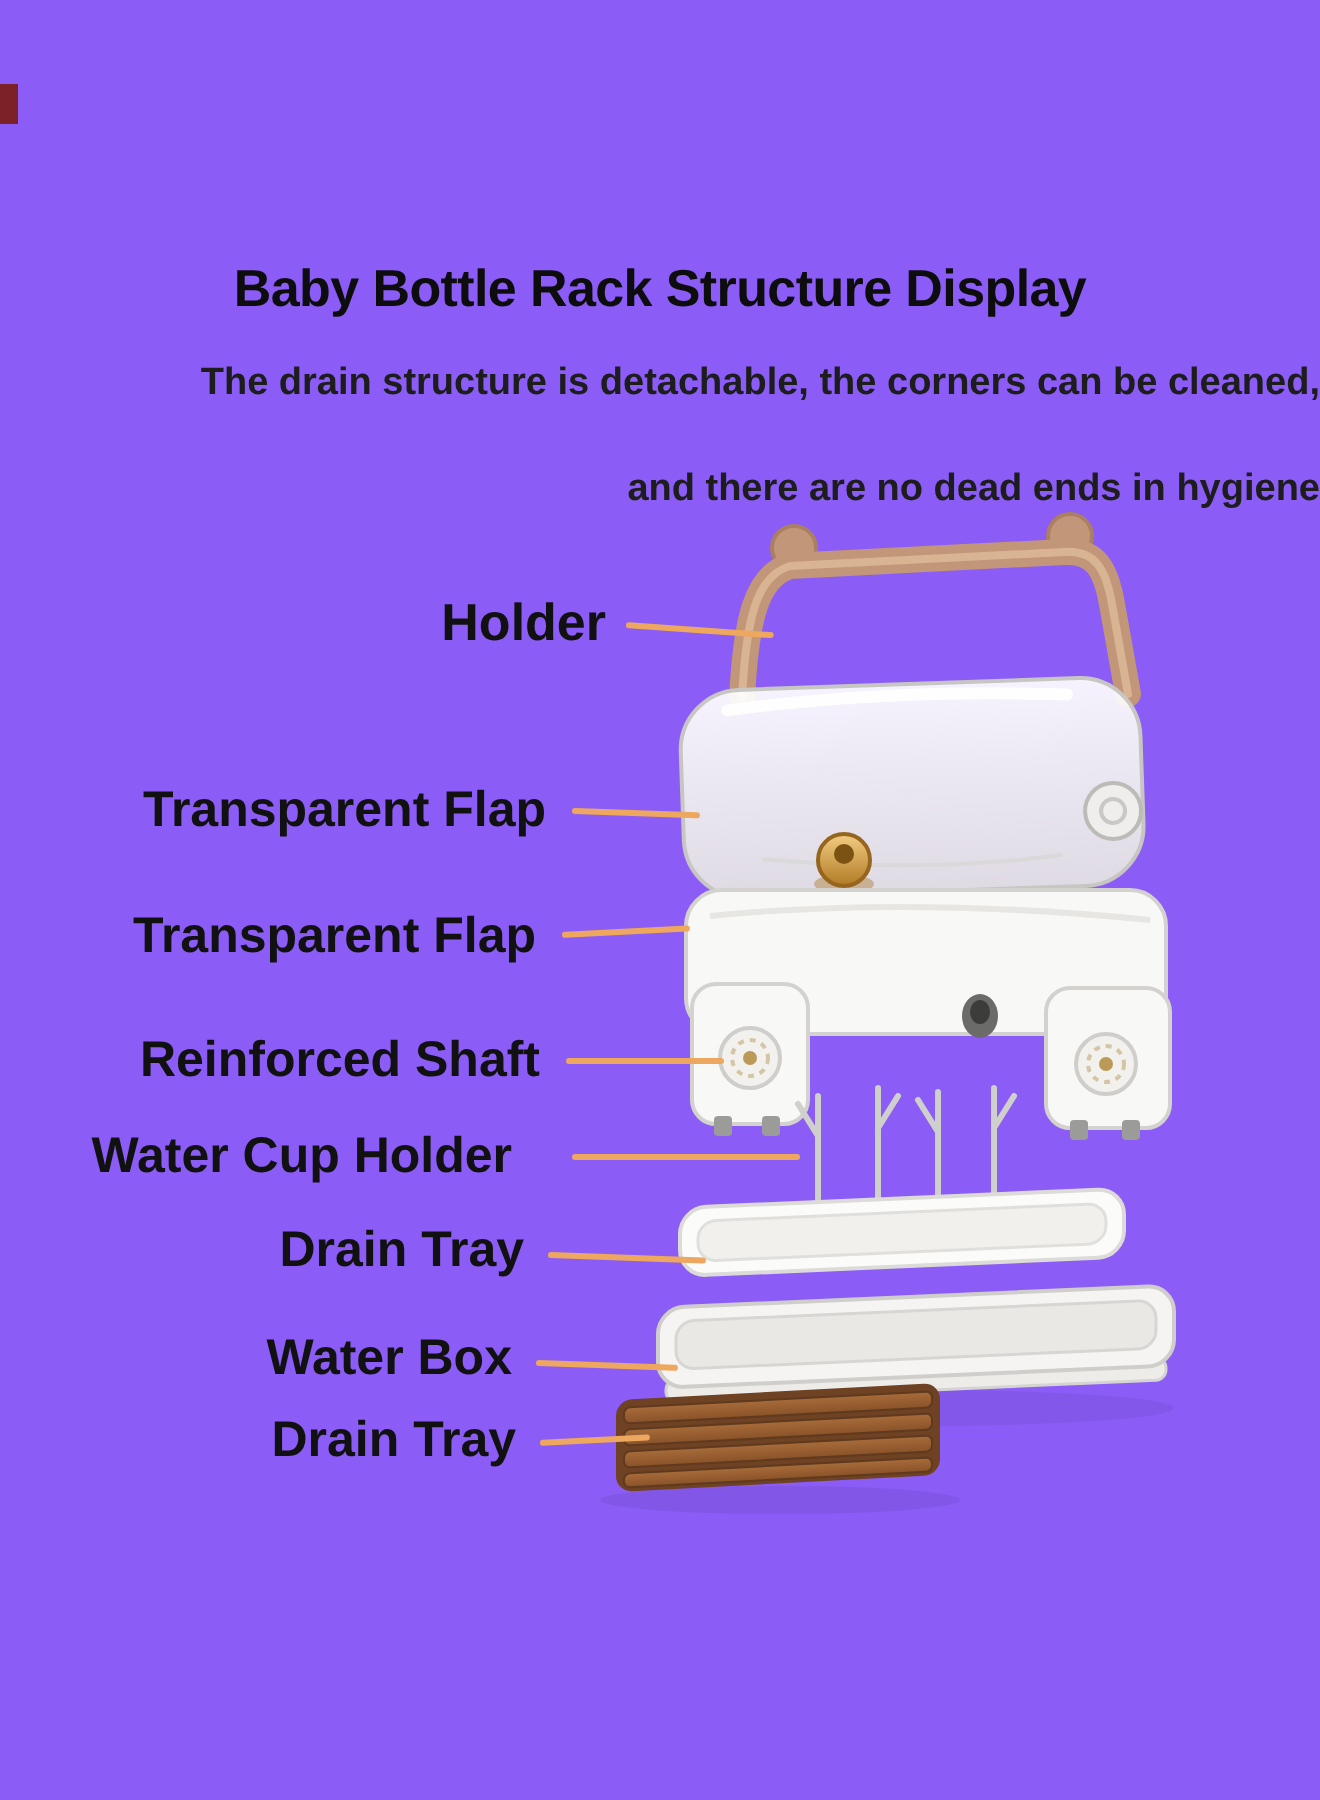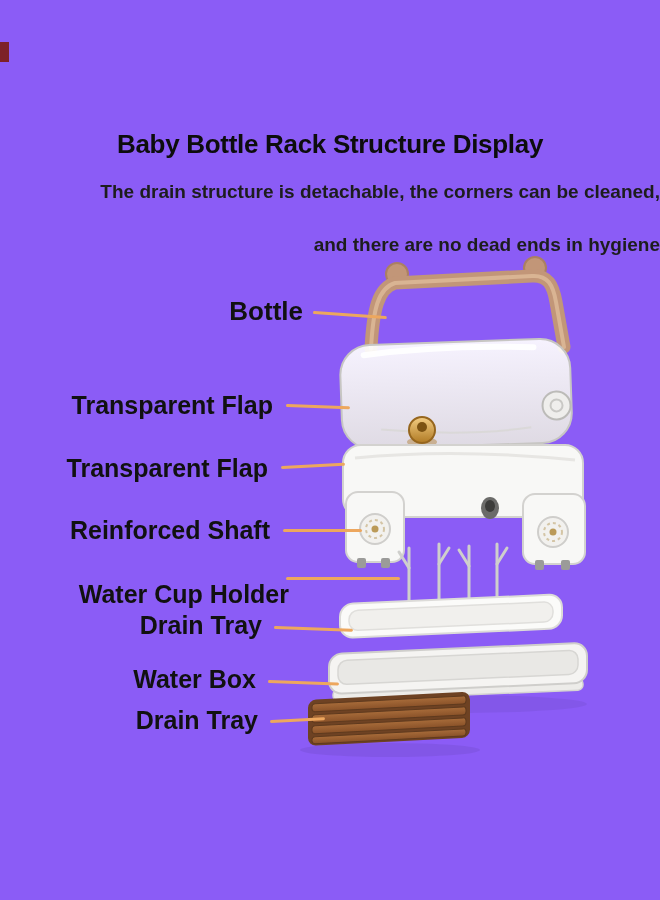--- a/index.html
+++ b/index.html
@@ -154,25 +154,25 @@
     <ellipse cx="105" cy="498" rx="90" ry="7" fill="#000000" opacity="0.06"></ellipse>
     <g transform="translate(23,448) skewY(-3)">
       <rect x="0" y="0" width="162" height="46" rx="8" fill="#6e4223"></rect>
       <rect x="4" y="4" width="154" height="8" rx="3" fill="url(#woodGrad)" stroke="#5f3a1e" stroke-width="1"></rect>
       <rect x="4" y="15" width="154" height="8" rx="3" fill="url(#woodGrad)" stroke="#5f3a1e" stroke-width="1"></rect>
       <rect x="4" y="26" width="154" height="8" rx="3" fill="url(#woodGrad)" stroke="#5f3a1e" stroke-width="1"></rect>
       <rect x="4" y="37" width="154" height="7" rx="3" fill="url(#woodGrad)" stroke="#5f3a1e" stroke-width="1"></rect>
     </g>
   </svg>
 
-  <div class="callout big" style="top:296px; right:357px;">Bottle</div>
+  <div class="callout big" style="top:296px; right:357px;">Holder</div>
   <div class="callout" style="top:391px; right:387px;">Transparent Flap</div>
   <div class="callout" style="top:454px; right:392px;">Transparent Flap</div>
   <div class="callout" style="top:516px; right:390px;">Reinforced Shaft</div>
-  <div class="callout" style="top:564px; right:371px;margin-top:16px;">Water Cup Holder</div>
+  <div class="callout" style="top:564px; right:404px;">Water Cup Holder</div>
   <div class="callout" style="top:611px; right:398px;">Drain Tray</div>
   <div class="callout" style="top:665px; right:404px;">Water Box</div>
   <div class="callout" style="top:706px; right:402px;">Drain Tray</div>
 
   <div class="leader" style="left:313px; top:311px; width:74px; transform:rotate(4deg);"></div>
   <div class="leader" style="left:286px; top:404px; width:64px; transform:rotate(2deg);"></div>
   <div class="leader" style="left:281px; top:466px; width:64px; transform:rotate(-3deg);"></div>
   <div class="leader" style="left:283px; top:529px; width:79px;"></div>
   <div class="leader" style="left:286px; top:577px; width:114px;"></div>
   <div class="leader" style="left:274px; top:626px; width:79px; transform:rotate(2deg);"></div>

